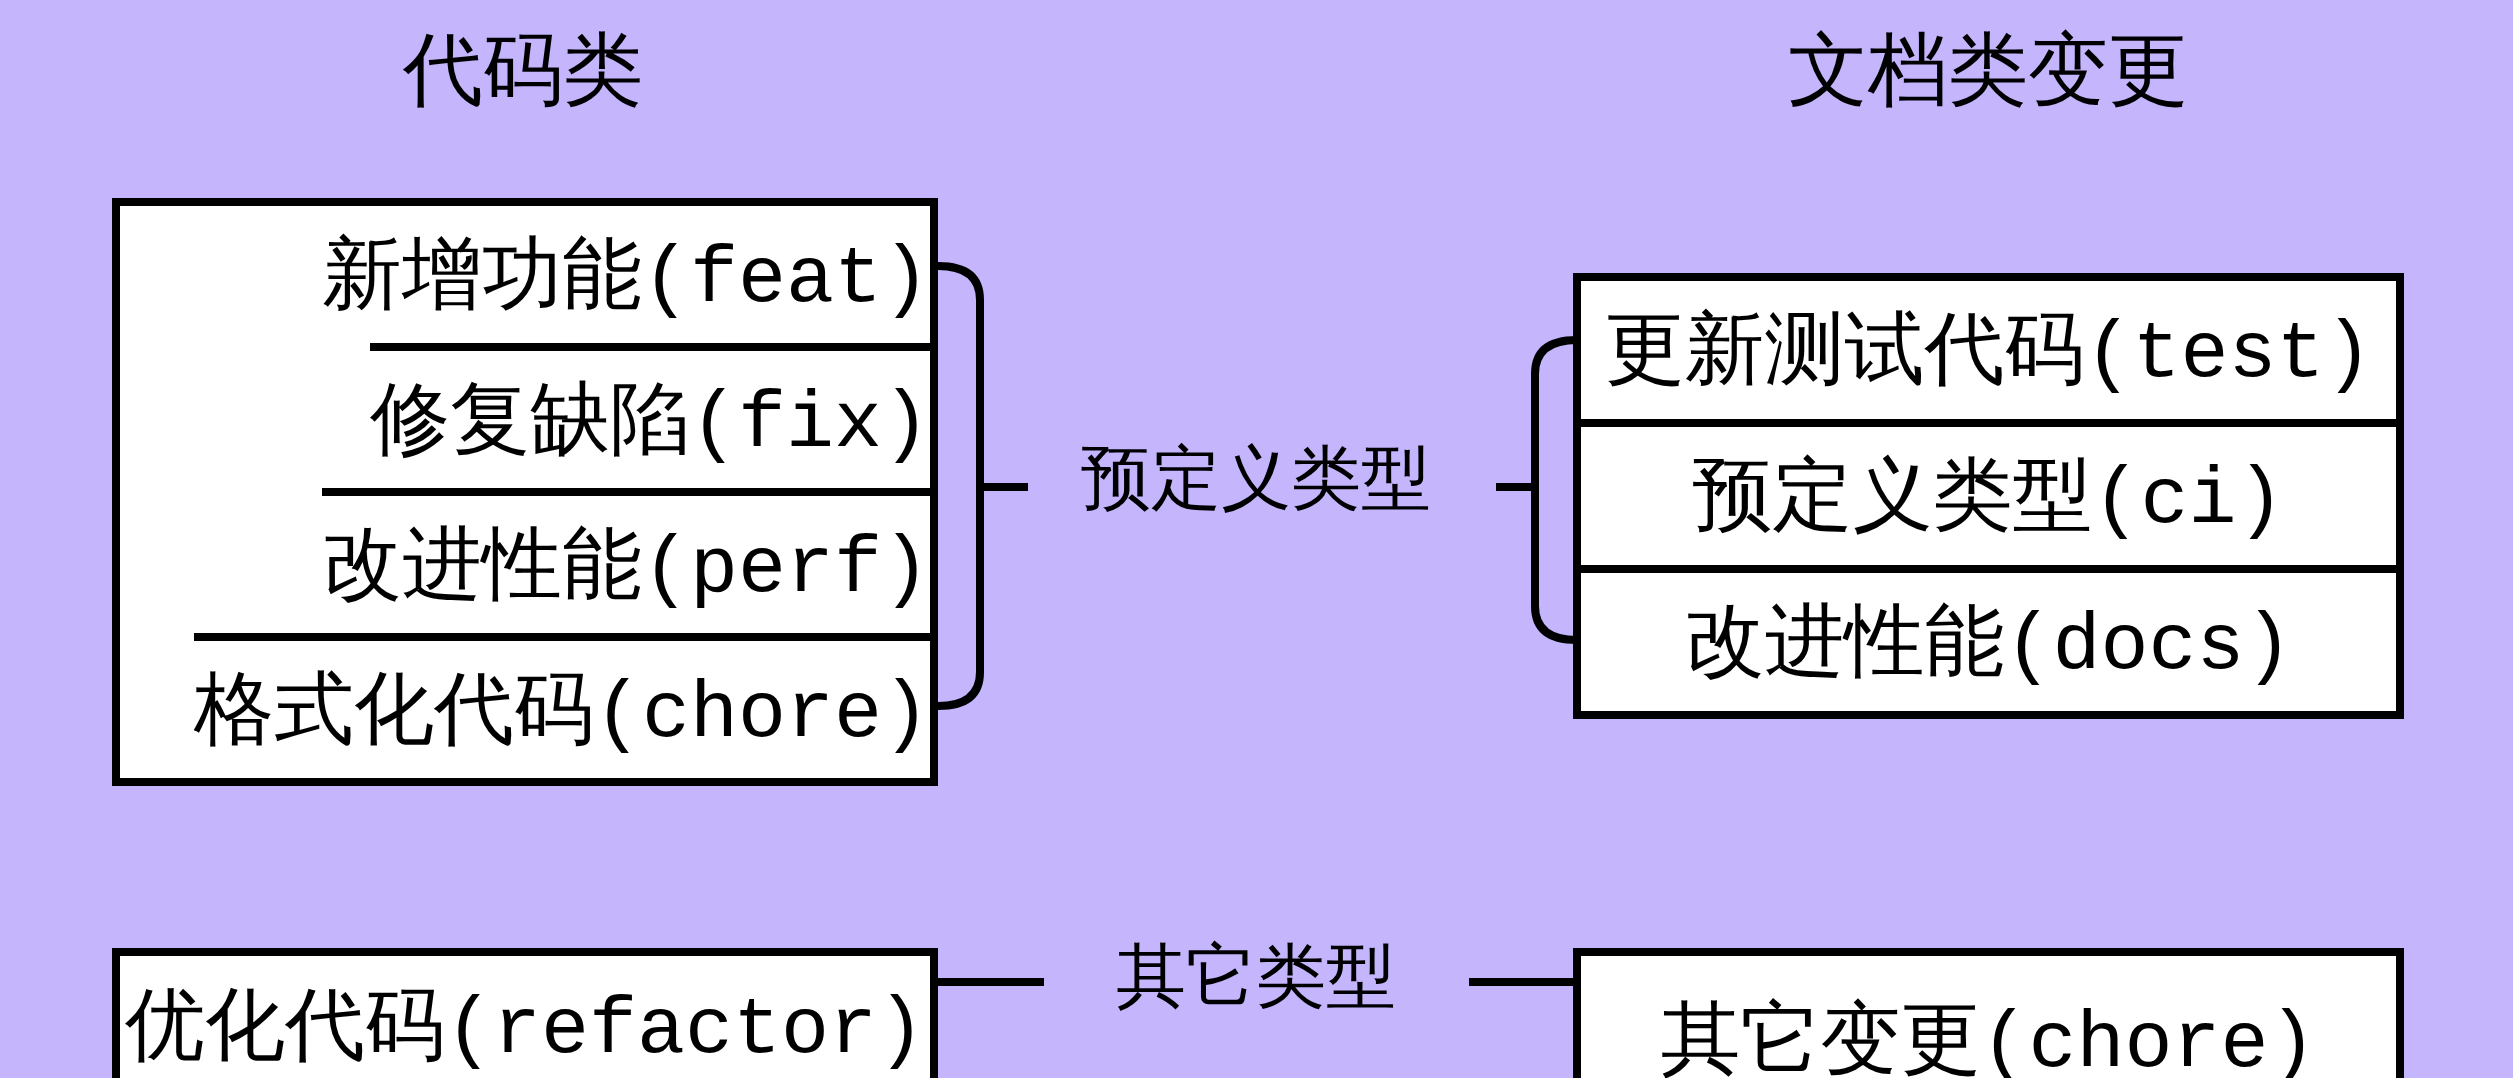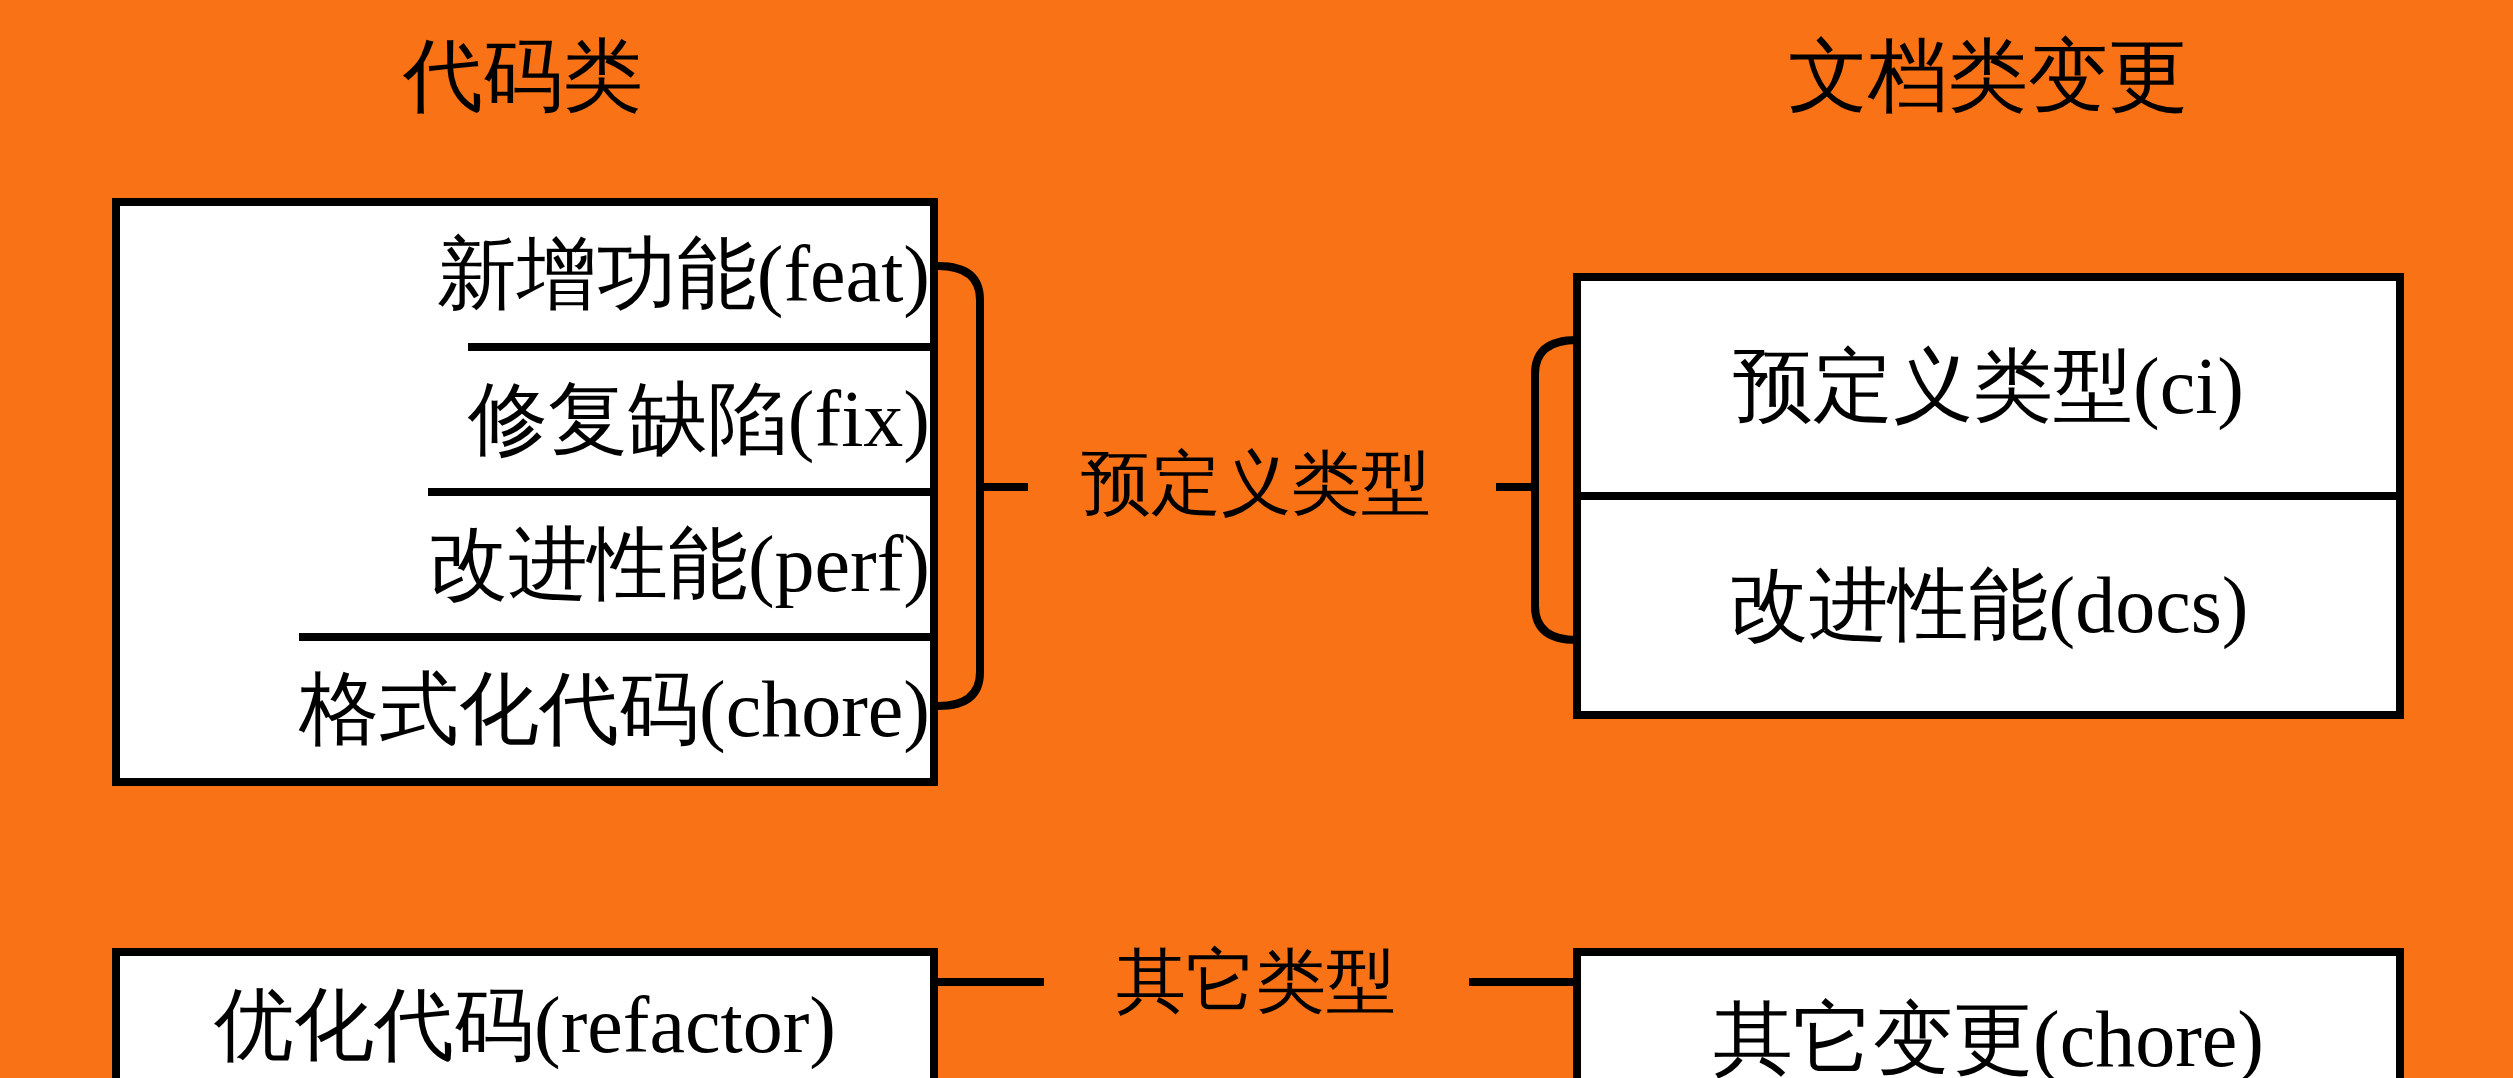--- a/index.html
+++ b/index.html
@@ -4,22 +4,22 @@
 <style>
   html, body {
     margin: 0;
     padding: 0;
     background: #ffffff;
   }
   .canvas {
     position: relative;
     width: 2513px;
     height: 1078px;
-    background: #f97316;
-    font-family: Liberation Serif, serif;
+    background: #c4b5fd;
+    font-family: Liberation Mono, monospace;
     color: #000000;
     overflow: hidden;
   }
   .title {
     position: absolute;
     font-size: 80px;
     line-height: 84px;
     text-align: center;
     white-space: nowrap;
   }
@@ -86,20 +86,21 @@
   <div class="title" style="left:1788px; top:34px; width:400px;">文档类变更</div>
 
   <div class="box" style="left:112px; top:198px; width:826px; height:588px;align-items:flex-end;">
     <div class="row">新增功能(feat)</div>
     <div class="row">修复缺陷(fix)</div>
     <div class="row">改进性能(perf)</div>
     <div class="row">格式化代码(chore)</div>
   </div>
 
   <div class="box" style="left:1573px; top:273px; width:831px; height:446px;">
+    <div class="row">更新测试代码(test)</div>
     <div class="row">预定义类型(ci)</div>
     <div class="row">改进性能(docs)</div>
   </div>
 
   <div class="mid-label" style="left:1006px; top:442px; width:500px;">预定义类型</div>
 
   <div class="single-box" style="left:112px; top:904px; width:826px; height:155px;">优化代码(refactor)</div>
 
   <div class="mid-label" style="left:1006px; top:940px; width:500px;">其它类型</div>
 

